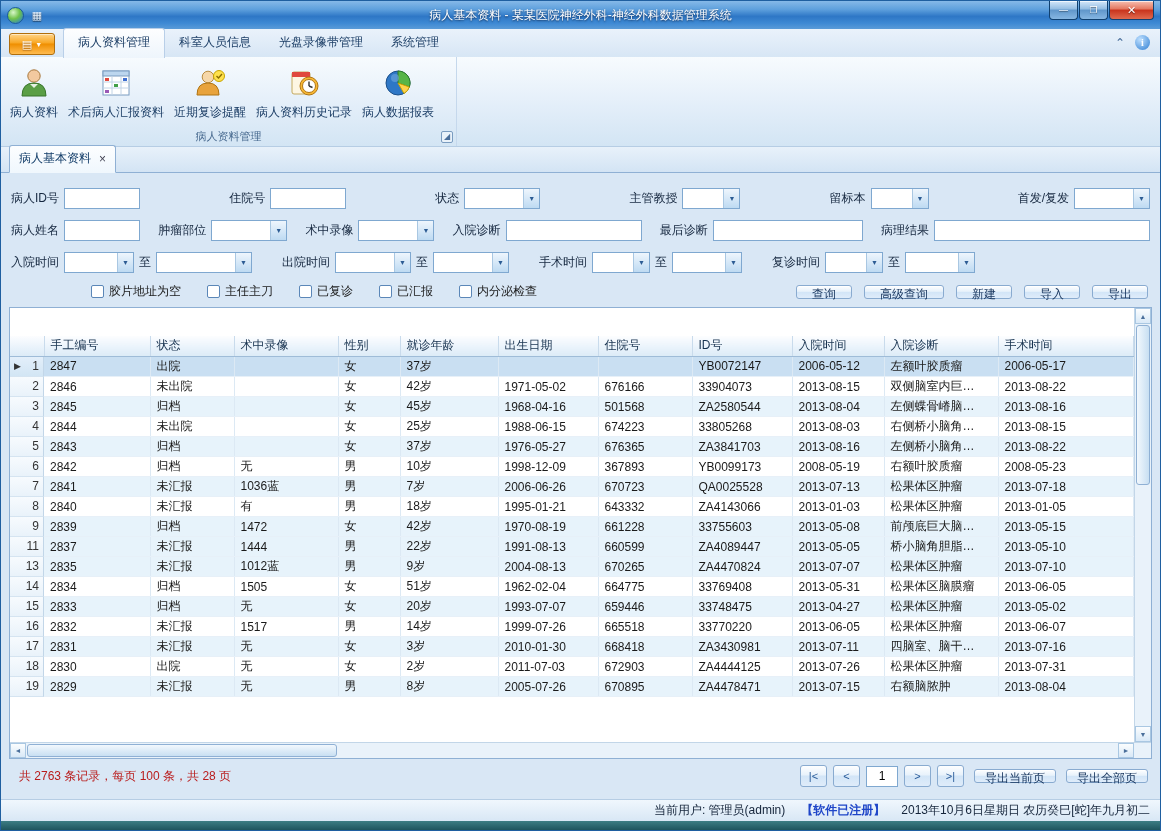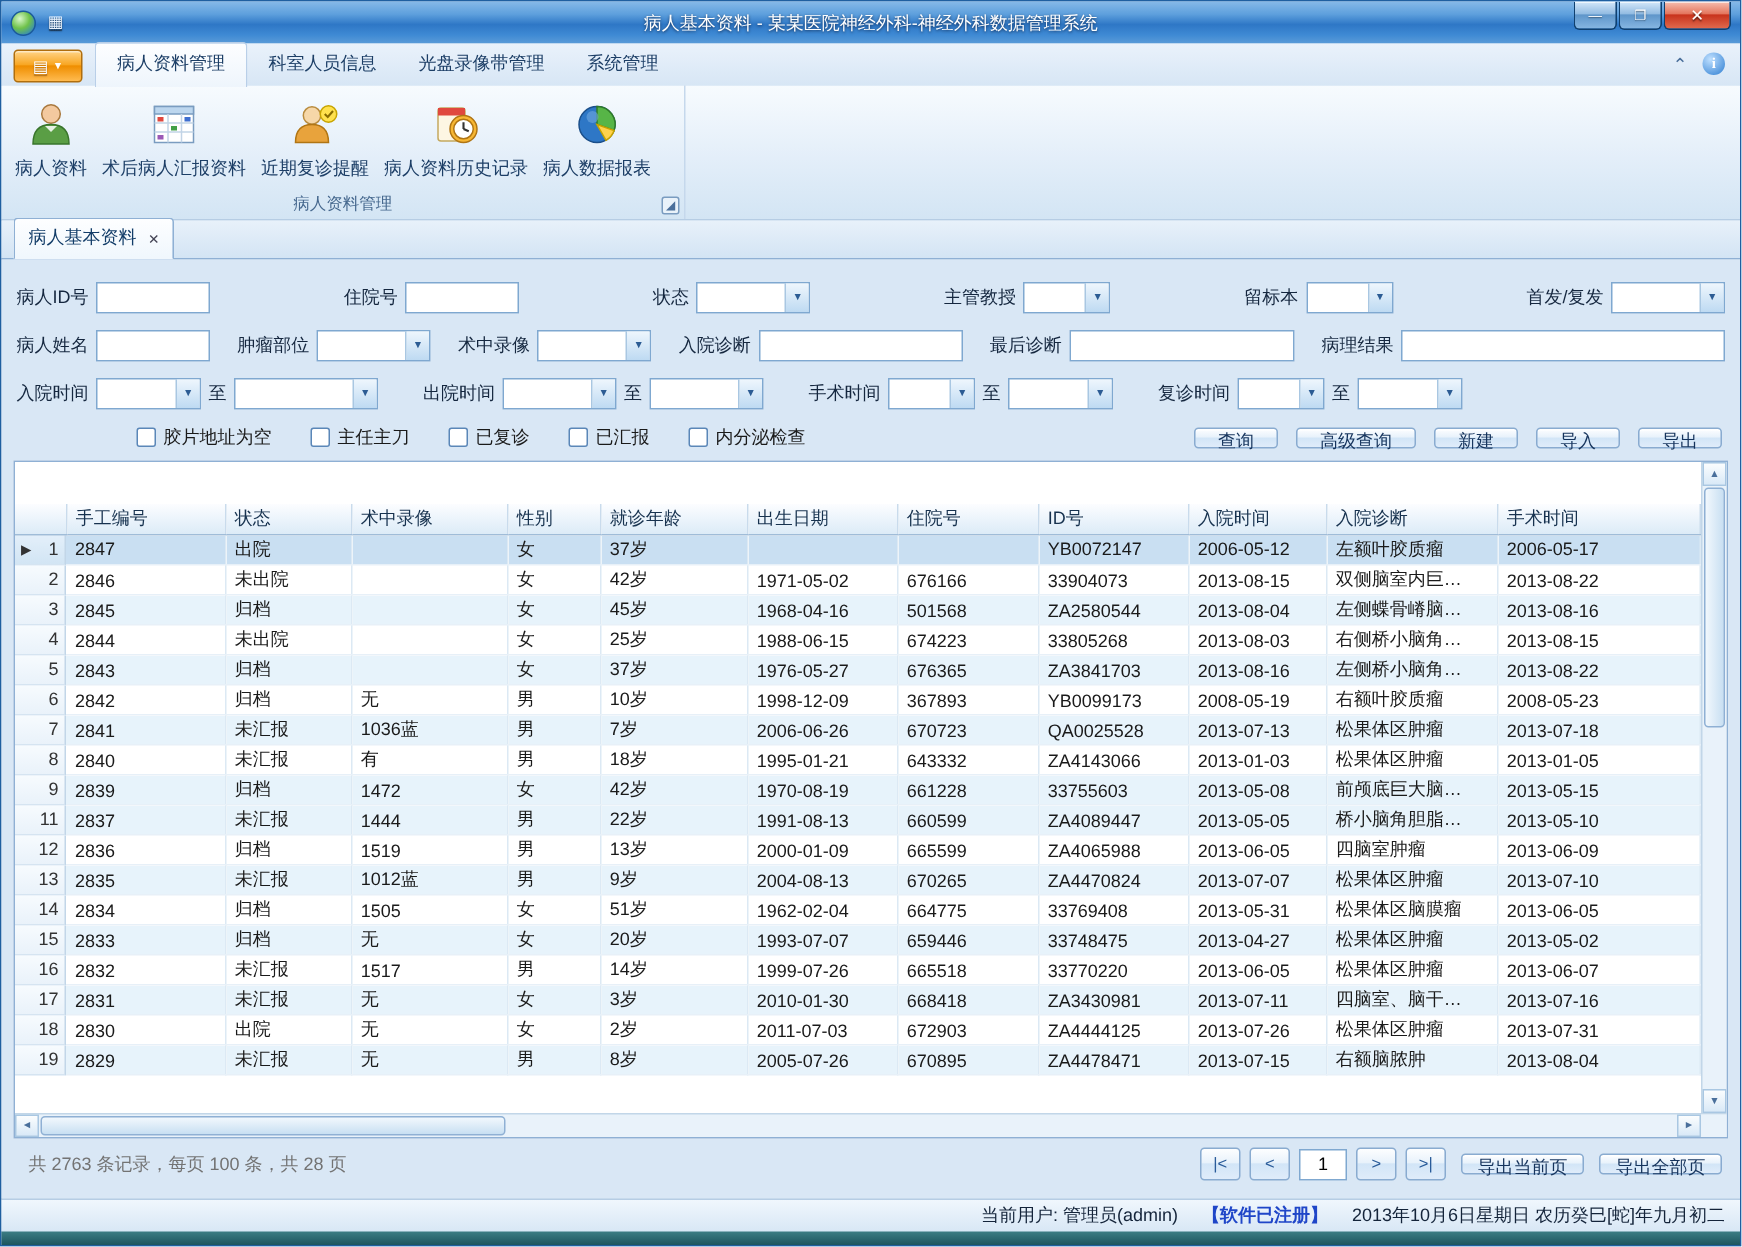--- a/index.html
+++ b/index.html
@@ -103,21 +103,21 @@
     background:linear-gradient(90deg,#f2f8fd,#c8dff2); }
   .hscroll { height:16px; flex:0 0 16px; border-top:1px solid #c2d6e8; background:#e9f2fa; display:flex; }
   .sb-btn.h { width:16px; height:100%; flex:0 0 16px; }
   .h-track { flex:1; position:relative; }
   .h-thumb { position:absolute; left:1px; top:1px; bottom:1px; width:310px; border:1px solid #8fb0d4; border-radius:3px;
     background:linear-gradient(#f2f8fd,#c8dff2); }
   .sb-corner { width:17px; flex:0 0 17px; background:#e9f2fa; }
 
   
   .grid-footer { height:34px; flex:0 0 34px; display:flex; align-items:center; padding:0 4px; }
-  .record-summary { color:#737373; padding-left:6px; }
+  .record-summary { color:#b91c1c; padding-left:6px; }
   .pager { margin-left:auto; display:flex; align-items:center; gap:6px; }
   .pg-btn { width:27px; height:22px; border:1px solid #89abd0; border-radius:3px; color:#2a5c9a; font-size:11px;
     background:linear-gradient(#fdfeff, #e8f2fb 45%, #d2e5f7 50%, #dfecfa); display:flex; align-items:center; justify-content:center; cursor:default; }
   .pg-input { width:32px; height:21px; border:1px solid #7fa8d0; text-align:center; font-size:12px; font-family:inherit; }
   .pager .btn { padding:0 10px; margin-left:4px; }
 
   
   .statusbar { height:22px; flex:0 0 22px; display:flex; align-items:center; padding:0 10px;
     background:linear-gradient(#f0f7fd, #d8e7f5); border-top:1px solid #b6cde4; color:#14243a; }
   .sb-right { margin-left:auto; display:flex; align-items:center; gap:16px; }
@@ -565,36 +565,20 @@
                   <td>1444</td>
                   <td>男</td>
                   <td class="num">22岁</td>
                   <td>1991-08-13</td>
                   <td>660599</td>
                   <td>ZA4089447</td>
                   <td>2013-05-05</td>
                   <td>桥小脑角胆脂…</td>
                   <td>2013-05-10</td>
                 </tr>
-                <tr>
-                  <td class="rownum">
-                    <span>12</span>
-                  </td>
-                  <td class="num">2836</td>
-                  <td>归档</td>
-                  <td>1519</td>
-                  <td>男</td>
-                  <td class="num">13岁</td>
-                  <td>2000-01-09</td>
-                  <td>665599</td>
-                  <td>ZA4065988</td>
-                  <td>2013-06-05</td>
-                  <td>四脑室肿瘤</td>
-                  <td>2013-06-09</td>
-                </tr>
                 <tr class="alt">
                   <td class="rownum">
                     <span>13</span>
                   </td>
                   <td class="num">2835</td>
                   <td>未汇报</td>
                   <td>1012蓝</td>
                   <td>男</td>
                   <td class="num">9岁</td>
                   <td>2004-08-13</td>

